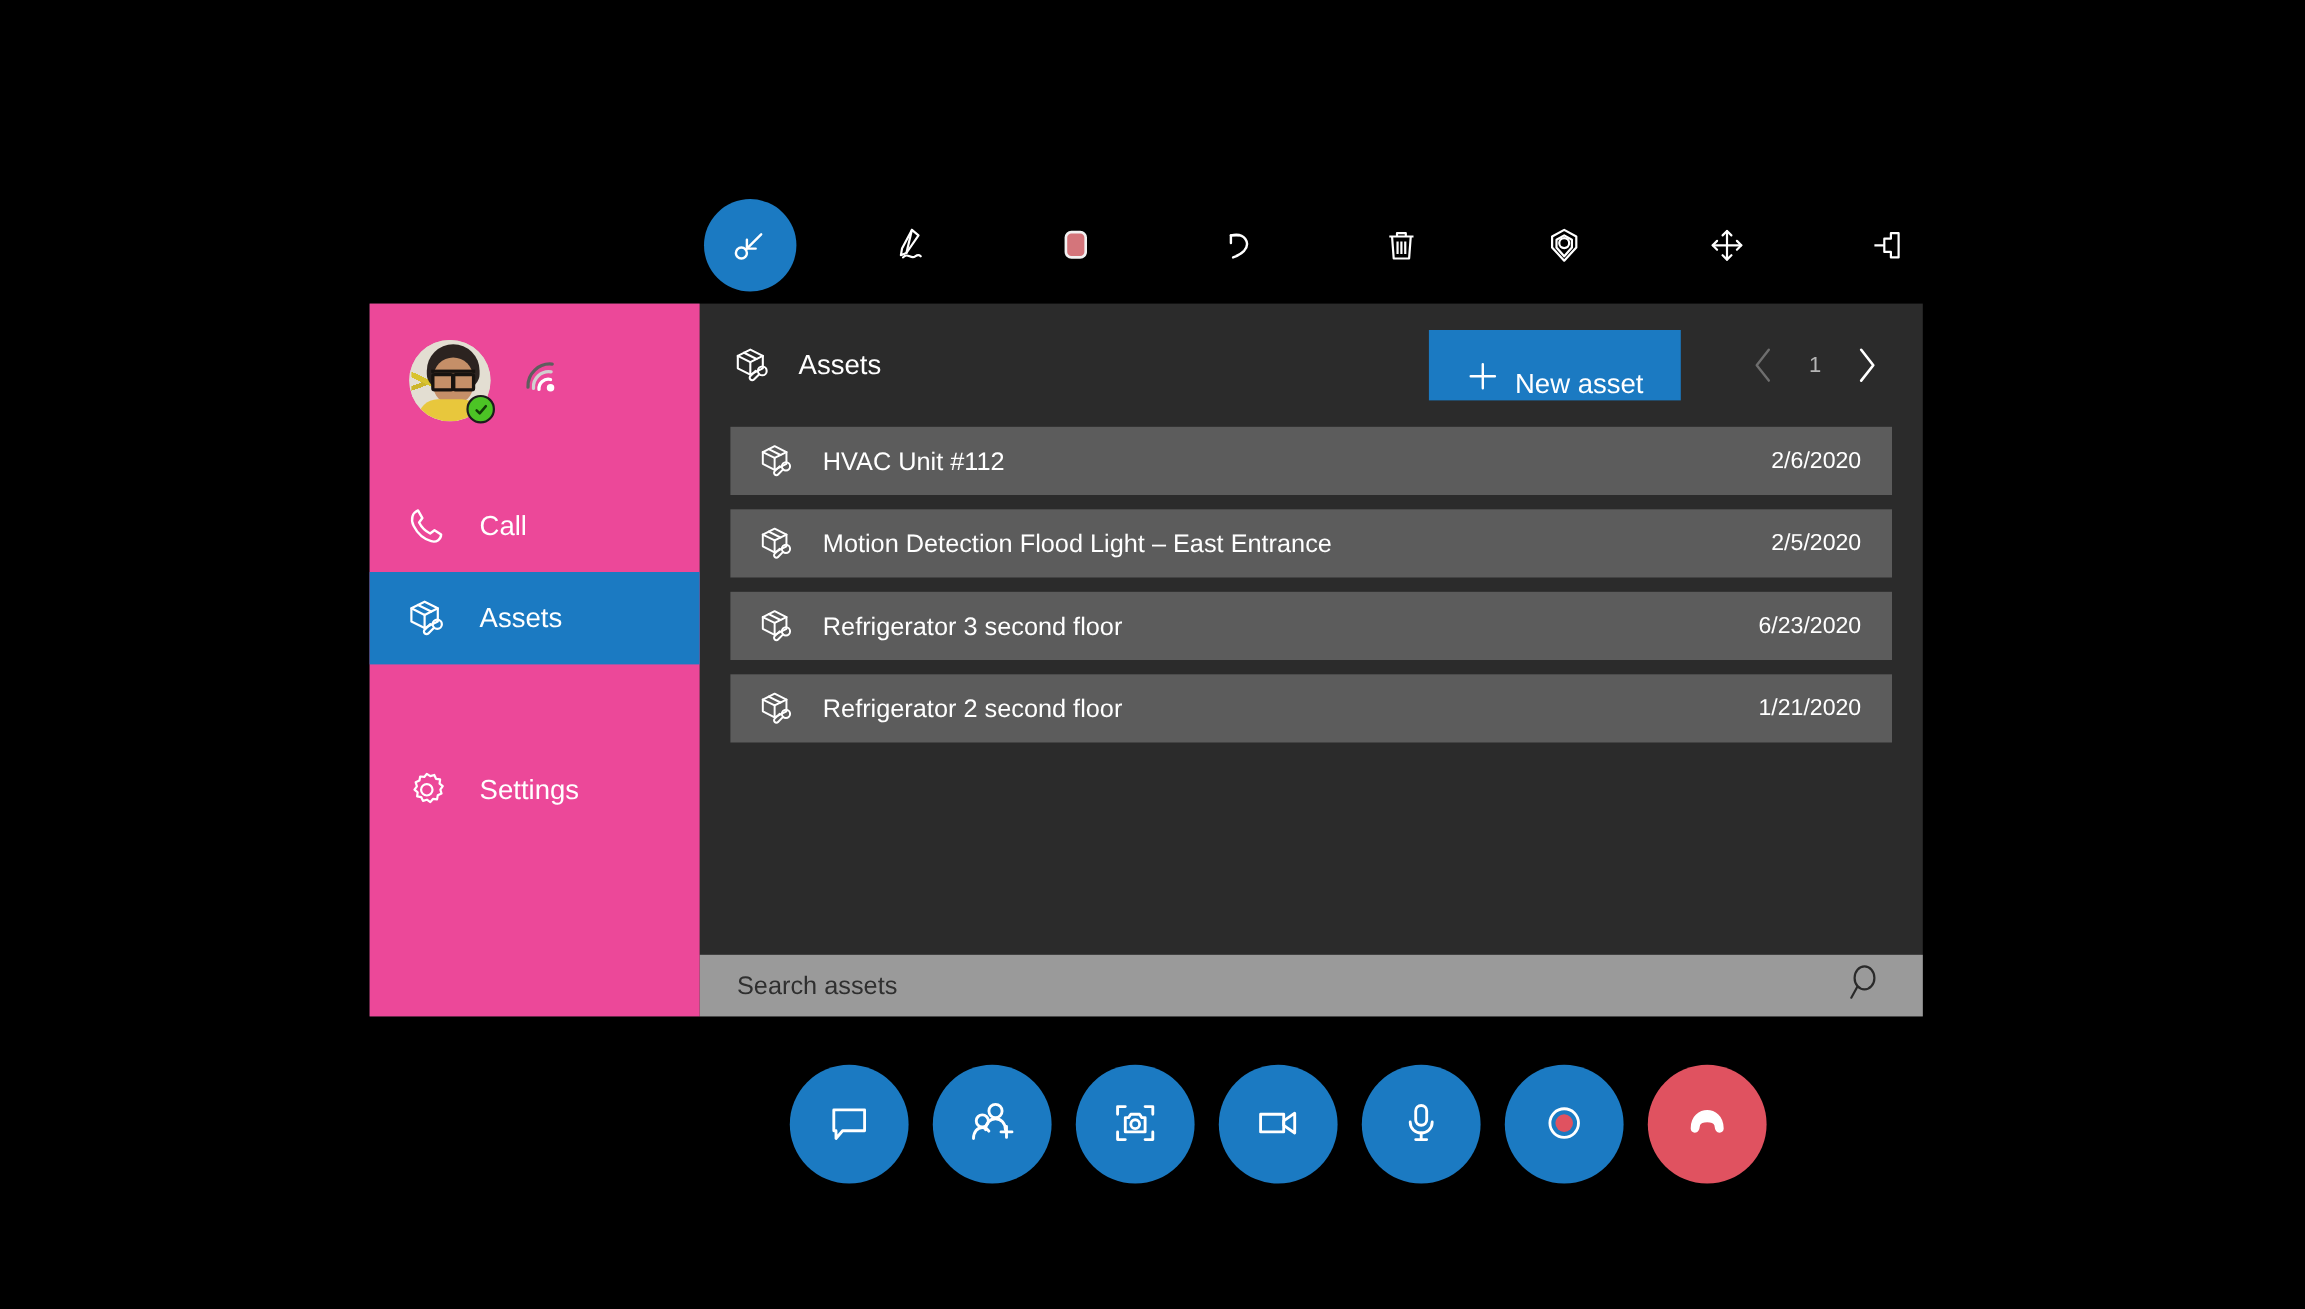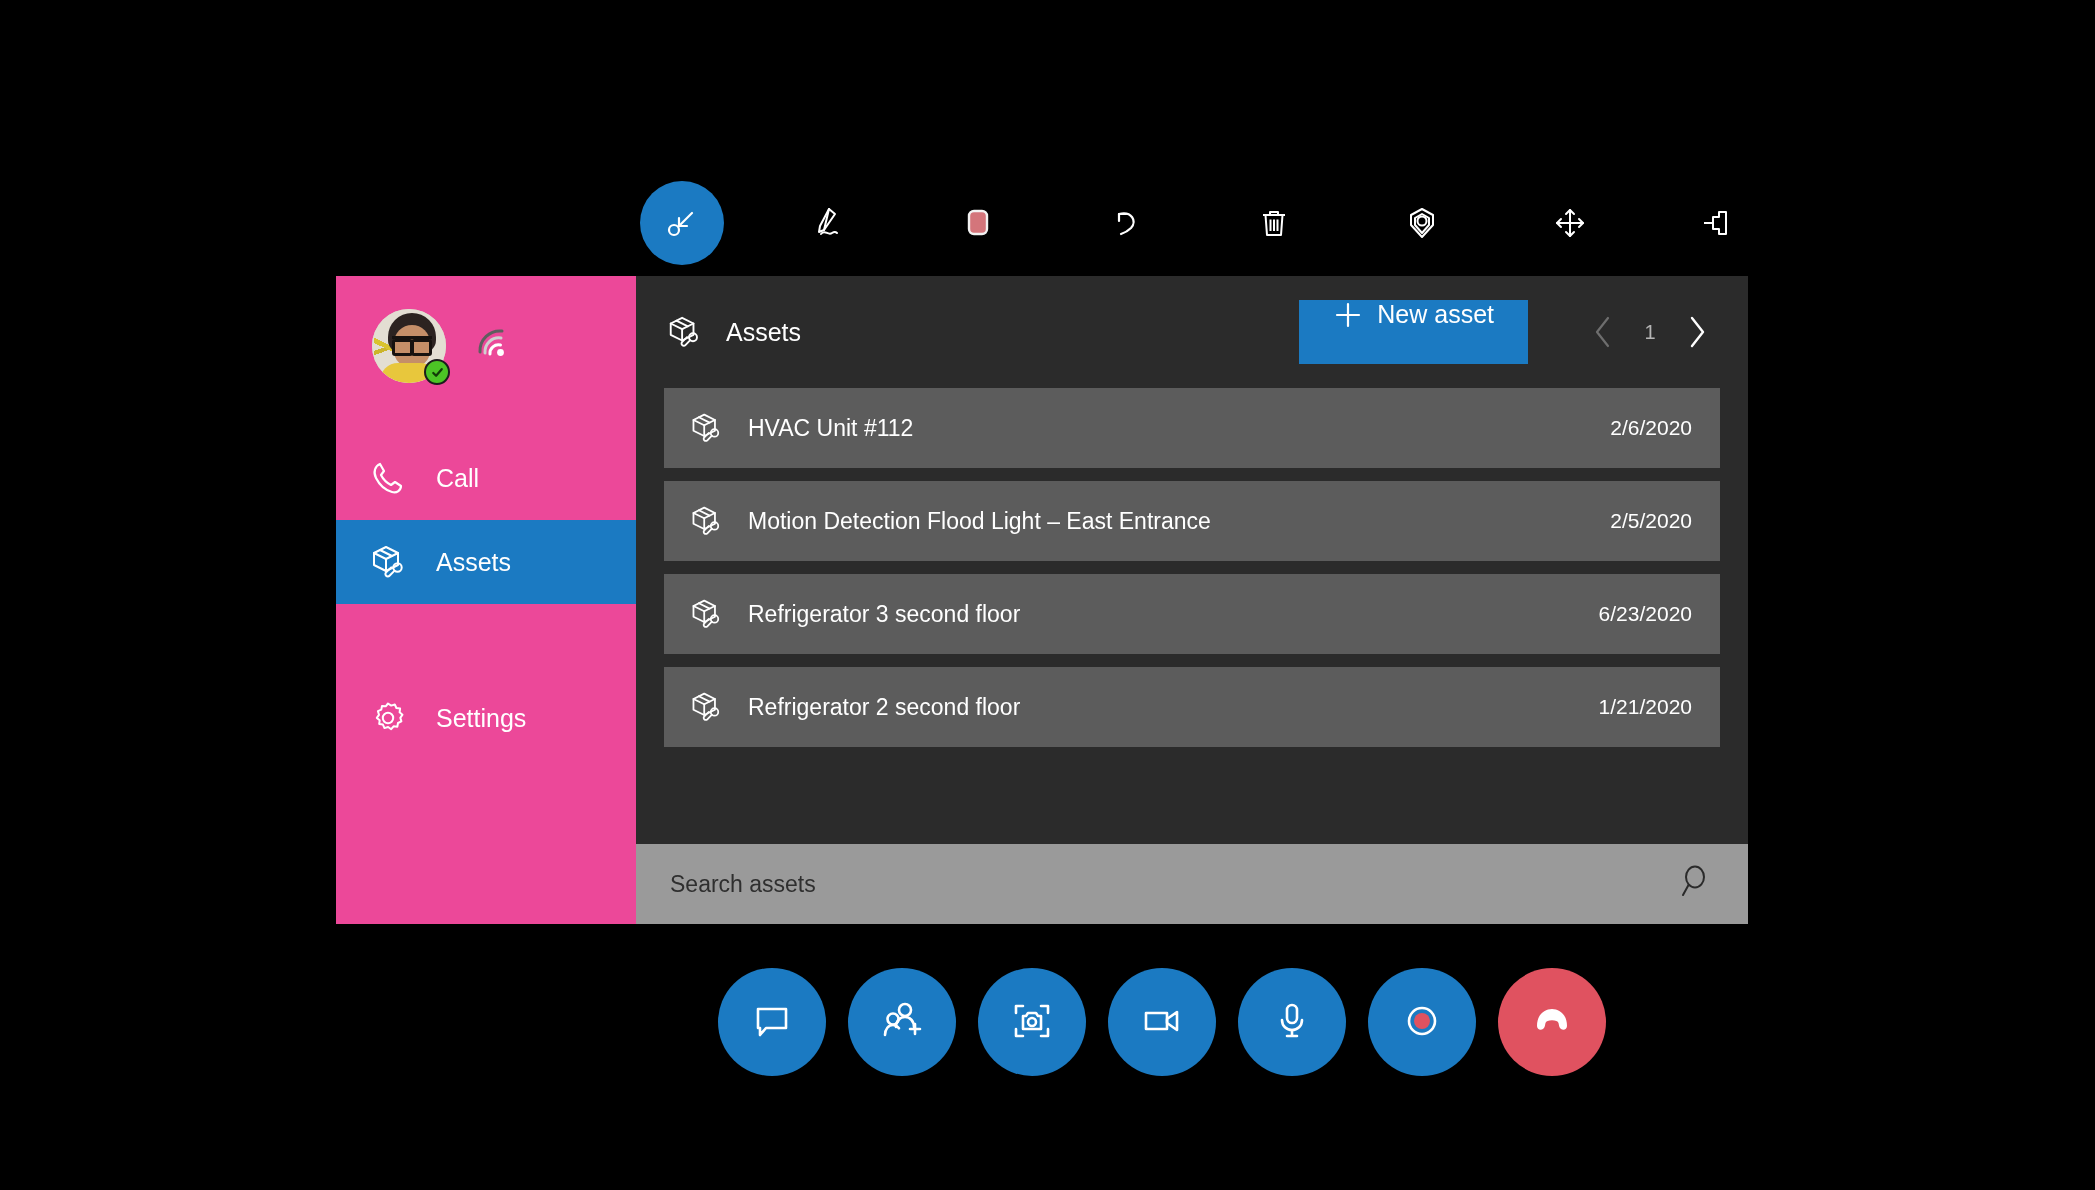--- a/index.html
+++ b/index.html
@@ -103,41 +103,41 @@
   .content-header {
     height: 112px; display: flex; align-items: center;
     padding: 0 34px 0 28px; gap: 22px;
   }
   .header-title { color: #fff; font-size: 25px; }
   .header-ico { width: 40px; height: 40px; display:flex; align-items:center; justify-content:center; }
   .spacer { flex: 1; }
   .new-asset-btn {
     background: #1b7ac2; color: #fff;
     height: 64px; padding: 0 34px;
-    display: flex; align-items: flex-start; gap: 14px;
+    display: flex; align-items: flex-end; gap: 14px;
     font-size: 25px; cursor: pointer; border: none;
     font-family: "Liberation Sans", sans-serif;
   }
   .pager { display: flex; align-items: center; gap: 22px; margin-left: 36px; }
   .pager-btn { width: 34px; height: 44px; display:flex; align-items:center; justify-content:center; cursor:pointer; }
   .pager-num { color: #b5b5b5; font-size: 20px; min-width: 16px; text-align:center; }
 
   .list { padding: 0 28px; display: flex; flex-direction: column; gap: 13px; }
   .row {
-    height: 80px; background: #5c5c5c;
+    height: 62px; background: #5c5c5c;
     display: flex; align-items: center;
     padding: 0 28px 0 24px; gap: 24px;
     cursor: pointer;
   }
   .row-ico { width: 36px; height: 36px; display:flex; align-items:center; justify-content:center; flex:0 0 36px; }
   .row-name { color: #fff; font-size: 23px; white-space: nowrap; overflow:hidden; text-overflow:ellipsis; }
   .row-date { color: #fff; font-size: 21px; margin-left: auto; padding-left: 20px; }
 
   .searchbar {
-    margin-top: auto; height: 80px; background: #9a9a9a;
+    margin-top: auto; height: 56px; background: #9a9a9a;
     display: flex; align-items: center; padding: 0 34px 0 34px;
   }
   .search-input {
     flex: 1; background: transparent; border: none; outline: none;
     color: #2a2a2a; font-size: 23px;
     font-family: "Liberation Sans", sans-serif;
   }
   .search-input::placeholder { color: #2f2f2f; opacity: 1; }
 
   

